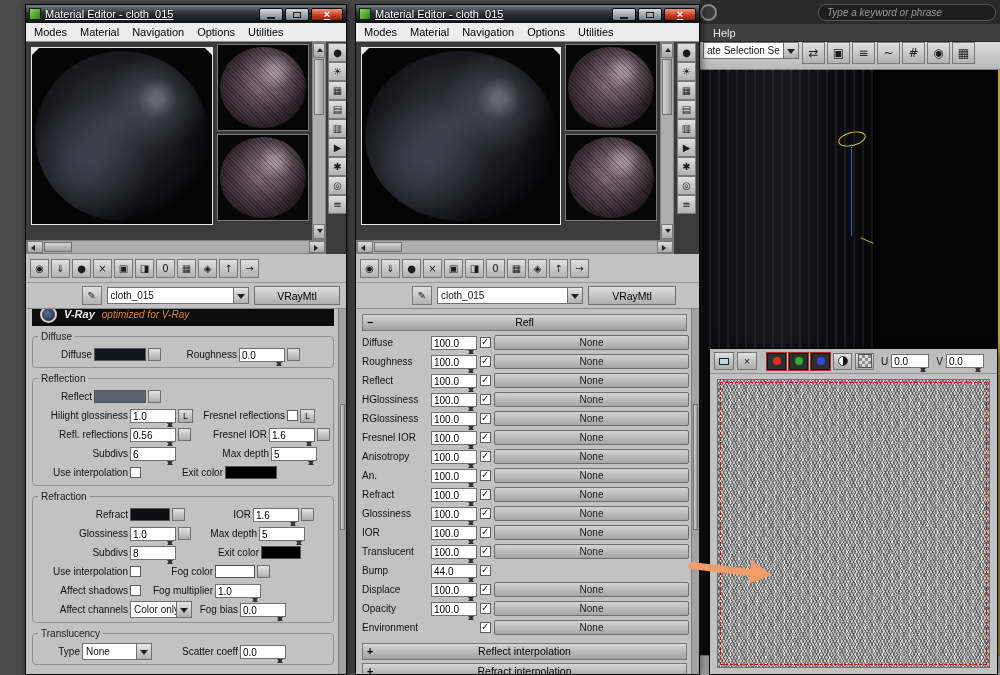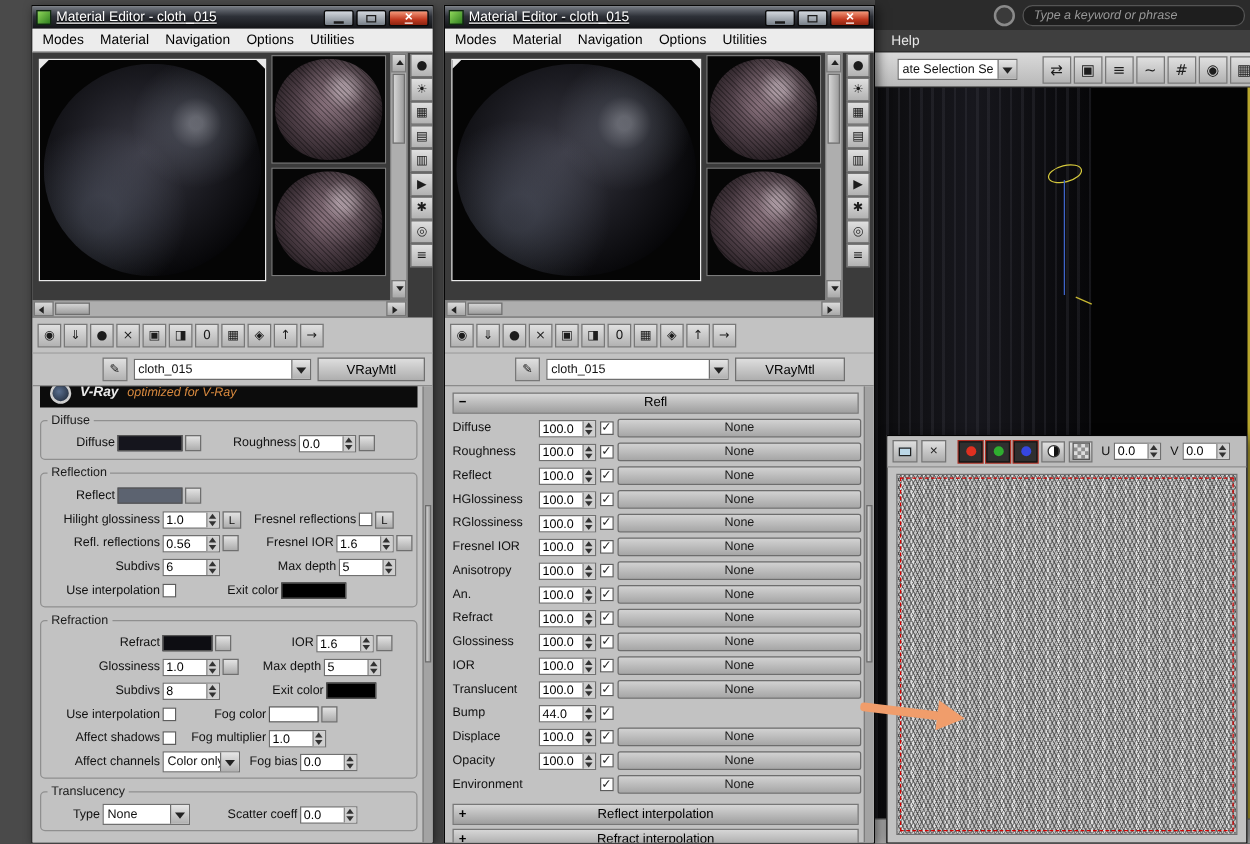--- a/index.html
+++ b/index.html
@@ -74,21 +74,21 @@
   .vray-brand{color:#e9e9e9;font-style:italic;font-weight:bold;font-size:11px;}
   .vray-tagline{color:#d98a3f;font-size:10px;font-style:italic;}
   .grp{border:1px solid #8f8f8f;border-radius:4px;margin:10px 2px 0;padding:8px 3px 3px;position:relative;background:#c2c2c2;}
   .grp-title{position:absolute;top:-6px;left:5px;background:#c2c2c2;font-size:10px;padding:0 3px;color:#1a1a1a;}
   .prow{display:flex;align-items:center;gap:2px;height:19px;}
   .lab{font-size:10px;color:#111;text-align:right;white-space:nowrap;overflow:hidden;} .l92{width:92px;} .l84{width:84px;} .l74{width:74px;} .l64{width:64px;} .l56{width:56px;} .l44{width:44px;}
   .swatch{display:inline-block;width:52px;height:13px;border:1px solid #555;box-sizing:border-box;}
   .sw-small{width:40px;}
   .sw-diffuse{background:#15151d;} .sw-reflect{background:#5c6370;} .sw-refract{background:#0d0d12;}
   .sw-black{background:#000;} .sw-white{background:#fff;}
-  .spin{display:inline-flex;width:46px;height:14px;background:#fff;border:1px solid #707070;box-sizing:border-box;}
+  .spin{display:inline-flex;width:46px;height:14px;background:#fff;border:1px solid #707070;box-sizing:border-box;align-items:flex-end;}
   .spin-val{flex:1;font-size:10px;padding:1px 0 0 2px;color:#000;overflow:hidden;white-space:nowrap;}
   .spin-ar{flex:none;width:9px;display:flex;flex-direction:column;background:#cfcfcf;border-left:1px solid #8a8a8a;}
   .spin-ar .ua,.spin-ar .da{flex:1;position:relative;}
   .spin-ar .ua::after{content:"";position:absolute;left:1px;top:1px;border-left:3px solid transparent;border-right:3px solid transparent;border-bottom:4px solid #333;}
   .spin-ar .da::after{content:"";position:absolute;left:1px;top:1px;border-left:3px solid transparent;border-right:3px solid transparent;border-top:4px solid #333;}
   .mbtn{width:13px;height:13px;background:linear-gradient(#e3e3e3,#adadad);border:1px solid #6f6f6f;padding:0;}
   .lbtn{width:15px;height:14px;font-size:9px;line-height:12px;background:linear-gradient(#e3e3e3,#adadad);border:1px solid #6f6f6f;padding:0;color:#111;}
   .cb{display:inline-block;width:11px;height:11px;background:#fff;border:1px solid #5d5d5d;box-sizing:border-box;position:relative;}
   .cb.on::after{content:"✓";position:absolute;left:0;top:-2px;font-size:10px;color:#222;}
 
@@ -96,26 +96,26 @@
   .rollout{position:relative;height:15px;margin:3px 2px 2px;background:linear-gradient(#d6d6d6,#9f9f9f);border:1px solid #777;text-align:center;font-size:10.5px;line-height:14px;color:#000;}
   .ro-sign{position:absolute;left:4px;top:0;font-weight:bold;}
   .mrow{display:flex;align-items:center;gap:3px;height:19px;padding-left:2px;}
   .mlab{width:66px;font-size:10px;color:#111;white-space:nowrap;overflow:hidden;}
   .spin-ph{display:inline-block;width:46px;height:14px;}
   .mapbtn{flex:1;height:15px;font-size:10px;color:#1a1a1a;background:linear-gradient(#d2d2d2,#a6a6a6);border:1px solid #6d6d6d;border-radius:2px;padding:0 2px;white-space:nowrap;overflow:hidden;text-overflow:ellipsis;}
   .mapbtn.hl{box-shadow:0 0 0 2px #ef9464;border-radius:5px;}
 
   
   .main-frag{position:absolute;left:700px;top:0;width:300px;height:675px;background:#1c1c1c;z-index:1;}
-  .infobar{position:absolute;left:0;top:0;width:100%;height:24px;background:#2b2b2b;display:flex;align-items:center;justify-content:flex-end;gap:6px;padding-right:4px;box-sizing:border-box;}
+  .infobar{position:absolute;left:0;top:0;width:100%;height:24px;background:#2b2b2b;display:flex;align-items:center;justify-content:space-between;gap:6px;padding-right:4px;box-sizing:border-box;}
   .ic-circle{width:13px;height:13px;border-radius:50%;border:2px solid #8a8a8a;background:#3a3a3a;}
   .searchbox{width:160px;height:15px;background:#1e1e1e;border:1px solid #555;border-radius:8px;color:#bbb;font-size:10px;font-style:italic;padding:0 8px;outline:none;font-family:"Liberation Sans",sans-serif;}
   .searchbox::placeholder{color:#999;font-style:italic;}
   .mainmenu{position:absolute;left:0;top:24px;width:100%;height:18px;background:#3f3f3f;border-bottom:1px solid #2a2a2a;display:flex;align-items:center;padding-left:13px;box-sizing:border-box;color:#e8e8e8;font-size:11px;}
-  .maintoolbar{position:absolute;left:0;top:42px;width:100%;height:28px;background:linear-gradient(#dadada,#b9b9b9);border-bottom:1px solid #7e7e7e;display:flex;align-items:center;gap:20px;padding:0 18px;box-sizing:border-box;}
+  .maintoolbar{position:absolute;left:0;top:42px;width:100%;height:28px;background:linear-gradient(#dadada,#b9b9b9);border-bottom:1px solid #7e7e7e;display:flex;gap:3px;padding:0 3px;box-sizing:border-box;}
   .sel-dd{width:96px;}
   .main-icons{display:flex;gap:2px;}
   .main-icons .tbtn{width:23px;height:22px;font-size:12px;line-height:20px;}
   .viewport{position:absolute;left:0;top:70px;width:100%;height:585px;background:#030303;border-right:2px solid #b7a62e;box-sizing:border-box;overflow:hidden;}
   .curtain{position:absolute;left:0;top:0;width:58%;height:100%;
     background:
       repeating-linear-gradient(90deg, rgba(70,70,80,.25) 0 2px, transparent 2px 9px),
       linear-gradient(90deg,#0c0c0e,#17171d 45%,#070709);}
   .gizmo-ellipse{position:absolute;left:138px;top:62px;width:26px;height:12px;border:1px solid #d4c83c;border-radius:50%;transform:rotate(-14deg);}
   .gizmo-line{position:absolute;left:151px;top:74px;width:1px;height:92px;background:#3e63c8;}

